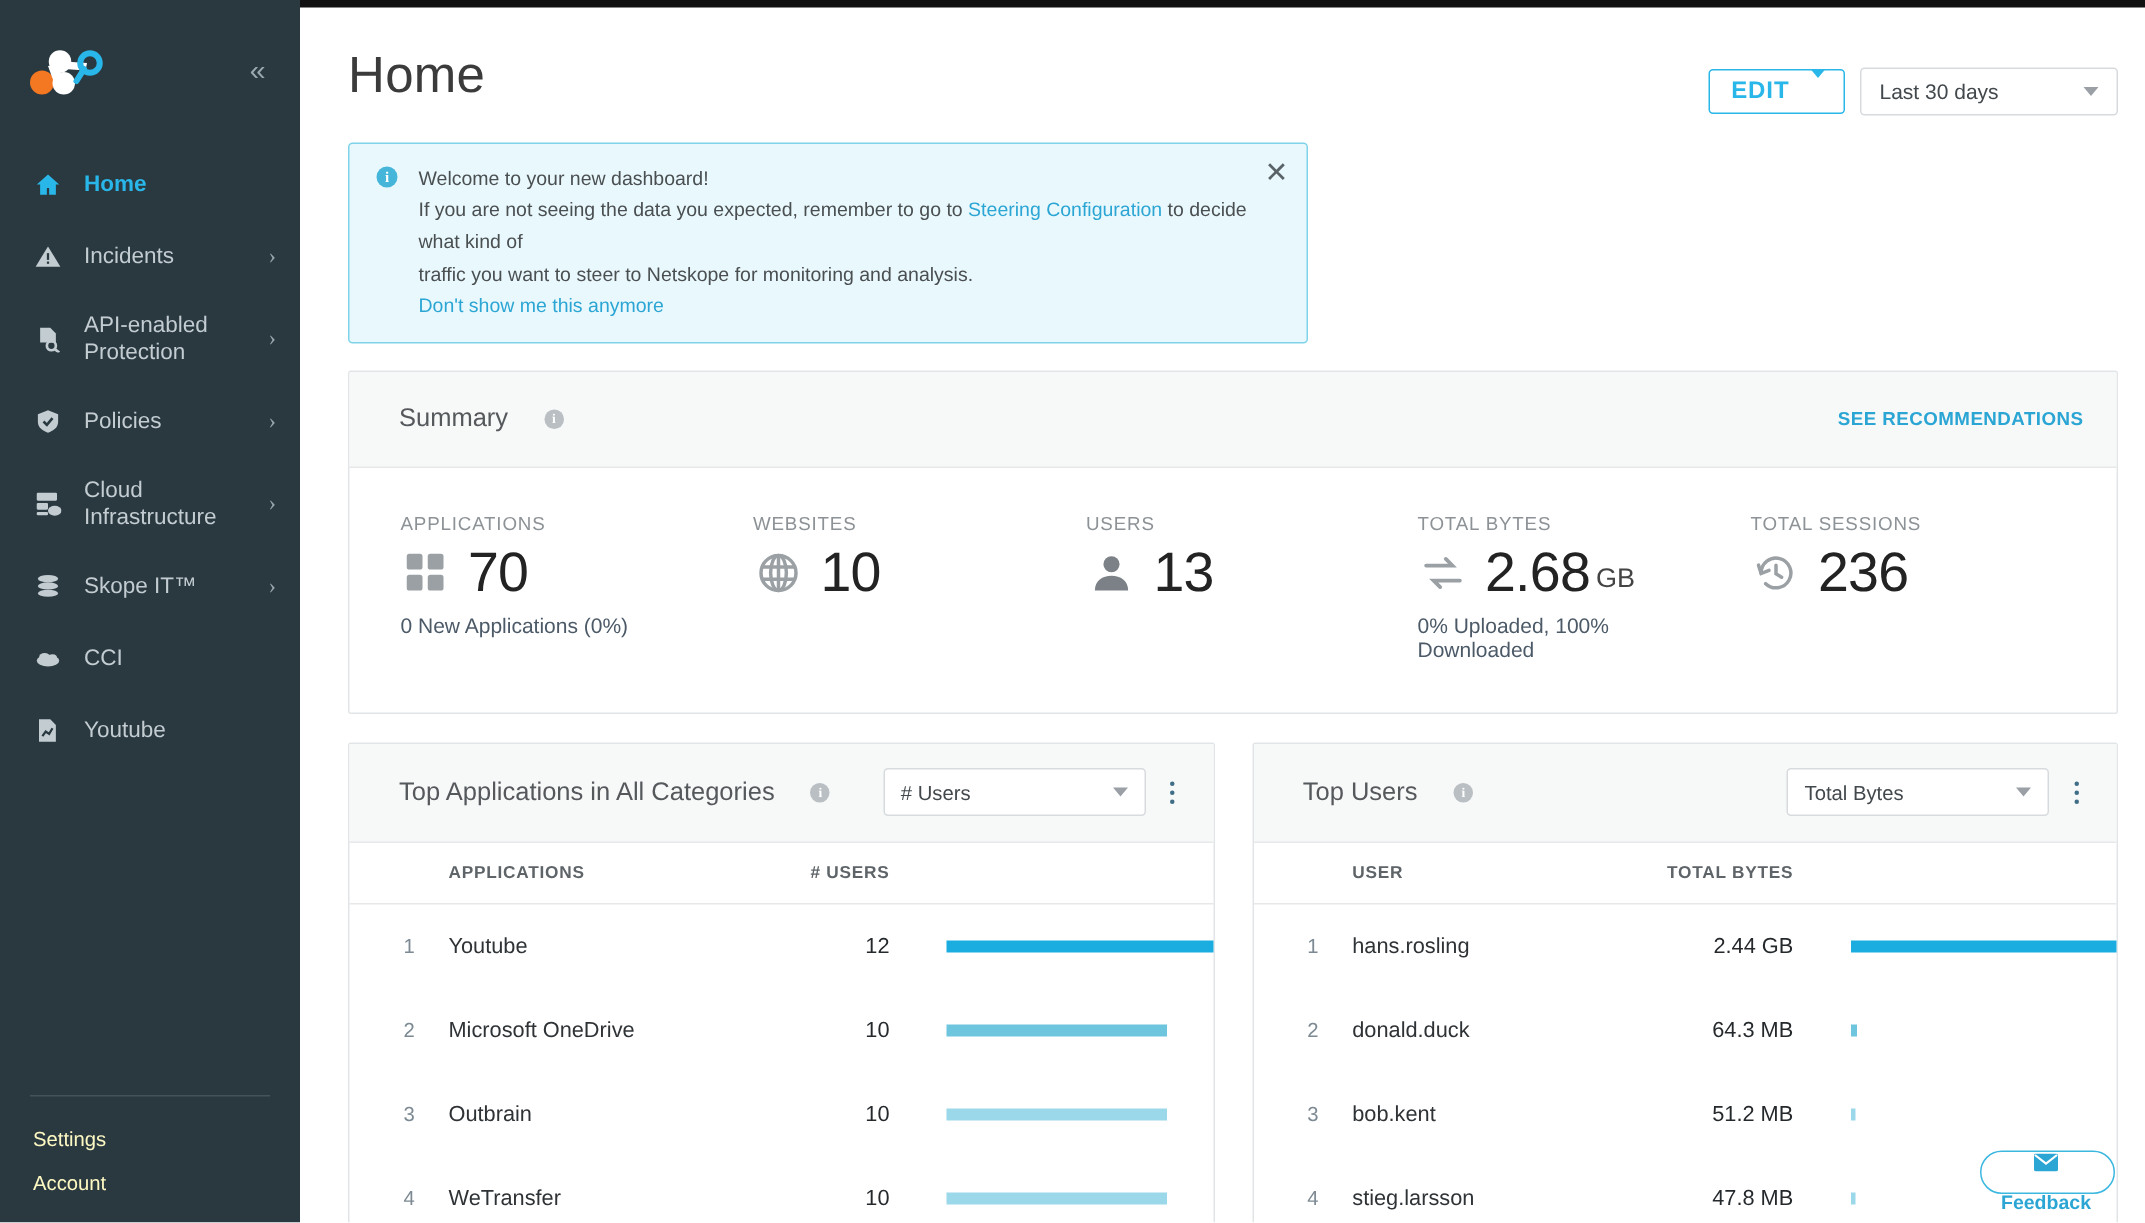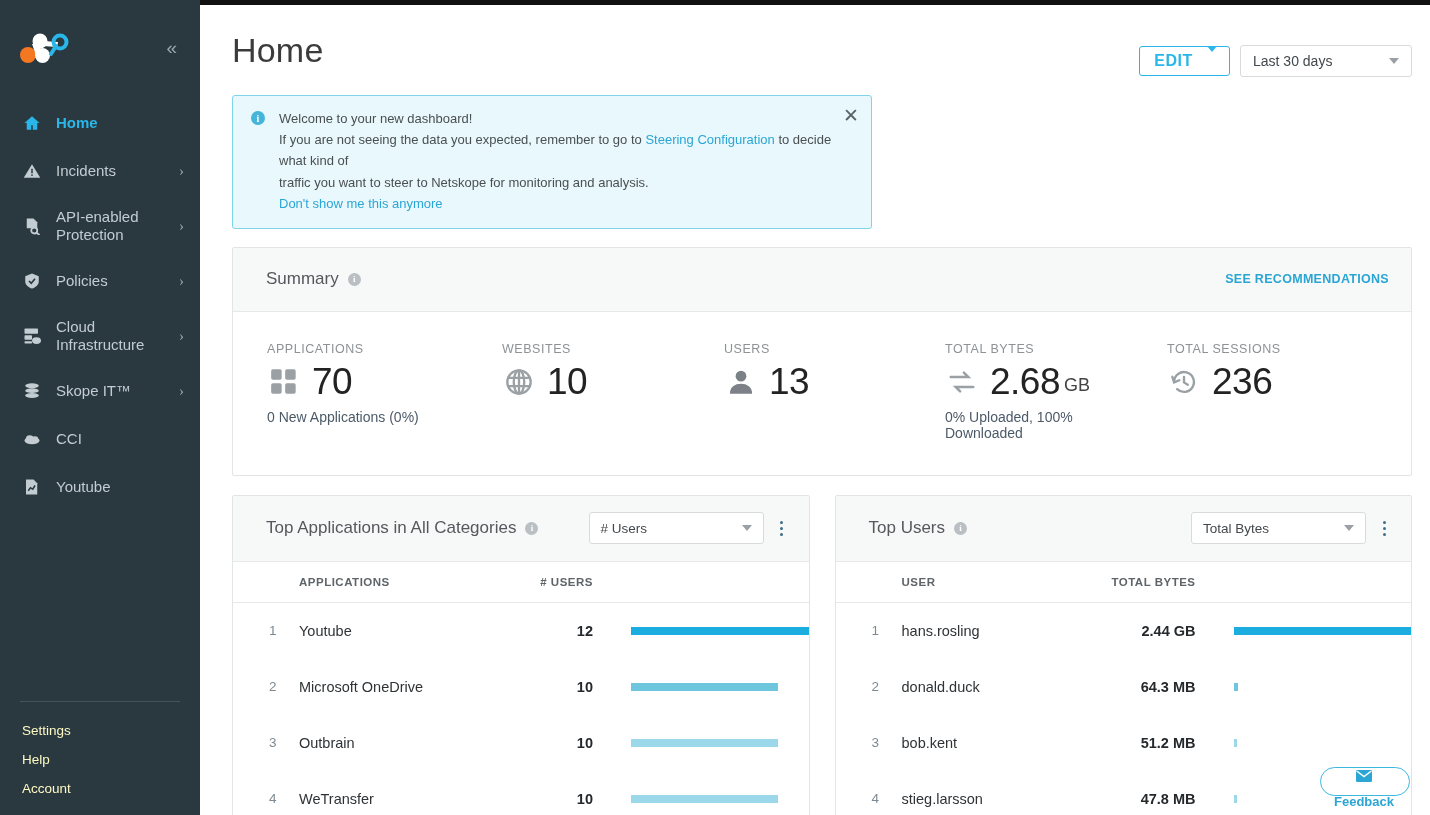--- a/index.html
+++ b/index.html
@@ -103,21 +103,21 @@
 
   
   .card { border: 1px solid #e2e5e7; background: #fff; border-radius: 2px; }
   .summary-card { margin-top: 18px; }
   .card-head {
     background: #f7f8f8; border-bottom: 1px solid #e6e8ea;
     height: 64px; display: flex; align-items: center; justify-content: space-between;
     padding: 0 22px 0 33px;
   }
   .card-head.panel { padding: 0 14px 0 33px; height: 66px; }
-  .card-title { font-size: 17px; color: #55595c; display: flex; align-items: center; gap: 9px; }
+  .card-title { font-size: 17px; color: #55595c; display: flex; align-items: center; gap: 24px; }
   .info-i {
     width: 13px; height: 13px; border-radius: 50%; background: #b9bfc3; color: #fff;
     font-size: 9px; font-weight: bold; display: inline-flex; align-items: center;
     justify-content: center; font-family: "Liberation Serif", serif; cursor: pointer;
   }
   .see-rec { color: #2ba6d4; font-size: 12.5px; font-weight: bold; letter-spacing: .3px; cursor: pointer; }
 
   .metrics { display: flex; padding: 30px 0 34px 0; }
   .metric { padding-left: 34px; }
   .metric.m0 { width: 235px; }
@@ -152,21 +152,21 @@
   }
   .c-rank { width: 66px; flex: 0 0 66px; text-align: left; padding-left: 36px; }
   .c-name { flex: 0 0 205px; }
   .c-val  { flex: 0 0 89px; text-align: right; }
   .c-bar  { flex: 1 1 auto; padding-left: 38px; }
   .row {
     display: flex; align-items: center; height: 56px;
     font-size: 14.5px; color: #2f3336;
   }
   .row .c-rank { color: #7d8a93; font-size: 13.5px; }
-  .row .c-val { font-weight: bold; color: #25292c; font-size: 14.5px; }
+  .row .c-val { font-weight: normal; color: #25292c; font-size: 14.5px; }
   .bar { height: 8px; border-radius: 0; }
 
   
   .feedback {
     position: absolute; right: 20px; bottom: 19px;
     border: 1px solid #3cb7e0; border-radius: 16px; background: #fff;
     height: 29px; display: flex; align-items: center; gap: 8px;
     padding: 0 15px 0 13px; cursor: pointer; flex-direction: column;
   }
   .feedback .lbl { color: #2ba6d4; font-size: 13px; font-weight: bold; }
@@ -281,21 +281,20 @@
               <path d="M7 17 l3 -4 l3 2 l3 -5" stroke="#2a3940" stroke-width="2" fill="none"></path>
             </svg>
         </span>
         <span class="nav-label">Youtube</span>
       </div>
     </nav>
 
     <div class="side-bottom">
       <div class="side-div"></div>
       <div class="side-link">Settings</div>
-      <div class="side-link">Help</div>
       <div class="side-link">Account</div>
     </div>
   </aside>
 
   <main class="main">
     <div class="topstrip"></div>
     <div class="content">
 
       <div class="page-head">
         <h1 class="page-title">Home</h1>

